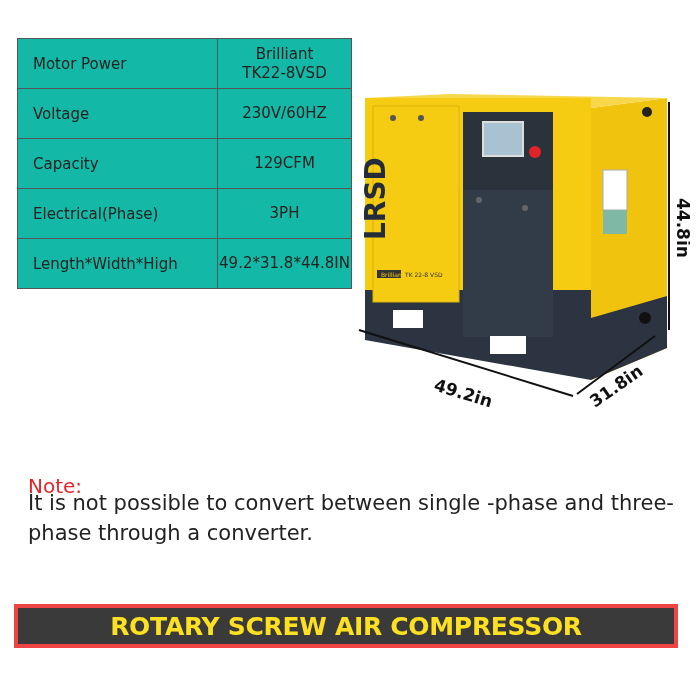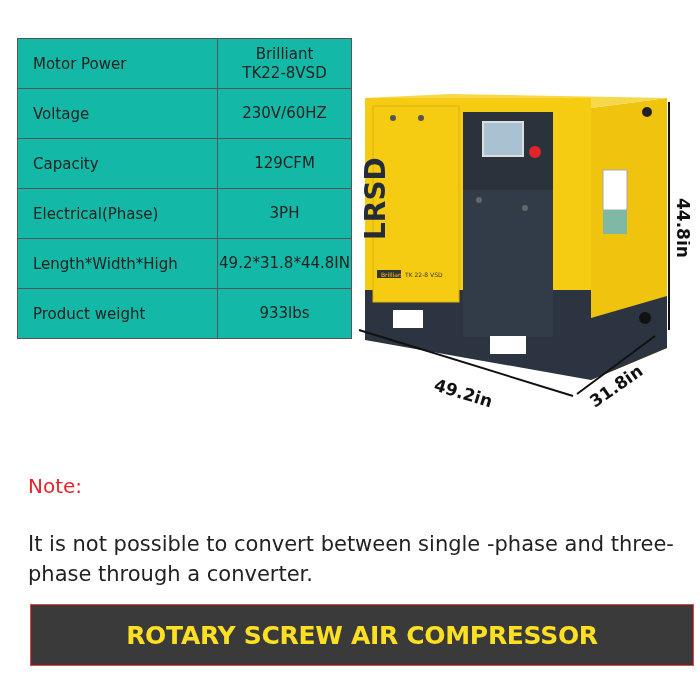--- a/index.html
+++ b/index.html
@@ -4,22 +4,22 @@
 <style>
   html,body{margin:0;padding:0;background:#fff;}
   body{width:700px;height:700px;position:relative;overflow:hidden;font-family:"DejaVu Sans","Liberation Sans",sans-serif;}
   .spec-table{position:absolute;left:17px;top:38px;width:335px;border-collapse:collapse;background:#14b8a6;}
   .spec-table td{border:1px solid #555;height:49px;padding:0;font-size:15px;color:#222;}
   .spec-table td.k{width:184px;padding-left:15px;text-align:left;}
   .spec-table td.v{text-align:center;line-height:19px;}
   .spec-table td.k.tight{padding-left:8px;}
   .product{position:absolute;left:355px;top:90px;width:335px;height:330px;}
   .note-title{position:absolute;left:28px;top:474px;color:#e8242a;font-size:20px;}
-  .note-body{position:absolute;left:28px;top:529px;width:660px;color:#222;font-size:21px;line-height:30px;}
-  .banner{position:absolute;left:30px;top:604px;width:664px;height:62px;background:#3a3a3a;border:1px solid #ef4444;box-sizing:border-box;display:flex;align-items:center;justify-content:center;}
+  .note-body{position:absolute;left:28px;top:488px;width:660px;color:#222;font-size:21px;line-height:30px;}
+  .banner{position:absolute;left:14px;top:604px;width:664px;height:44px;background:#3a3a3a;border:4px solid #ef4444;box-sizing:border-box;display:flex;align-items:center;justify-content:center;}
   .banner span{color:#fde021;font-weight:bold;font-size:25px;letter-spacing:-0.3px;font-family:"DejaVu Sans",sans-serif;}
   .dim{font-weight:bold;font-size:17px;fill:#111;font-family:"DejaVu Sans",sans-serif;}
 </style>
 </head>
 <body>
 
 <table class="spec-table">
   <tbody>
       <tr>
     <td class="k">Motor Power</td>
@@ -33,24 +33,20 @@
     <td class="k">Capacity</td>
     <td class="v">129CFM</td>
   </tr>
   <tr>
     <td class="k">Electrical(Phase)</td>
     <td class="v">3PH</td>
   </tr>
   <tr>
     <td class="k">Length*Width*High</td>
     <td class="v">49.2*31.8*44.8IN</td>
-  </tr>
-  <tr>
-    <td class="k">Product weight</td>
-    <td class="v">933lbs</td>
   </tr>
 </tbody>
   </table>
 
 <div class="product">
   <svg width="335" height="330" viewBox="0 0 335 330">
 
     <polygon points="236,18 312,8 312,258 236,290" fill="#f0c30e"></polygon>
     <polygon points="236,228 312,206 312,258 236,290" fill="#2b3440"></polygon>
 

